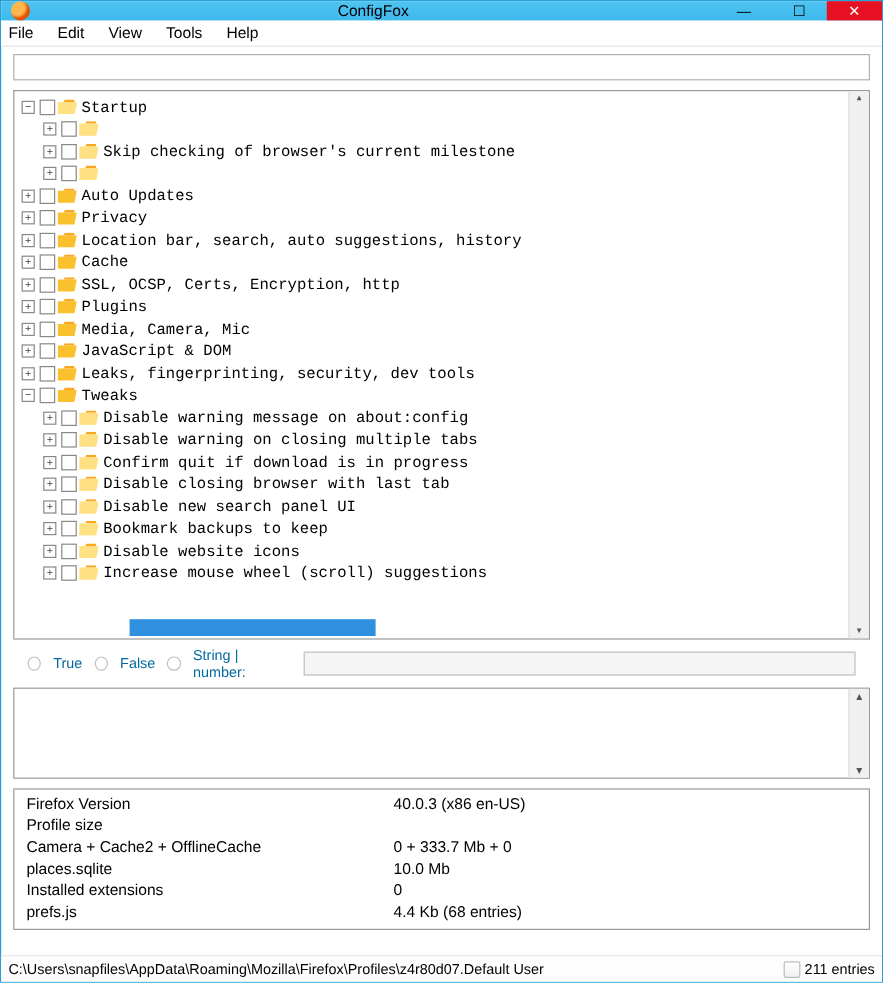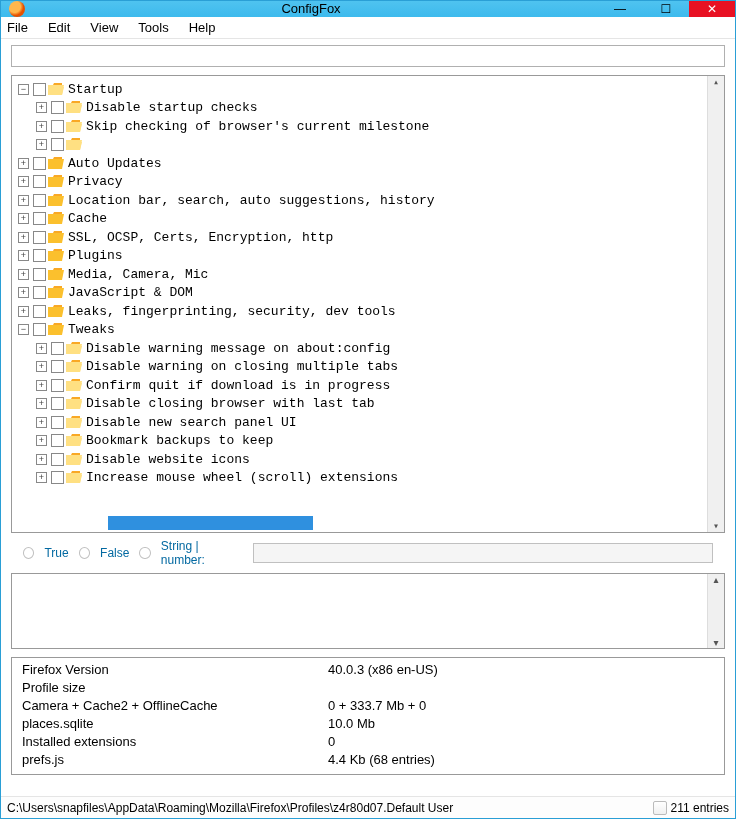--- a/index.html
+++ b/index.html
@@ -248,21 +248,20 @@
             <span class="indent"></span>
             <span class="toggle">+</span>
             <span class="chk"></span>
             <span class="fold open">
               <svg width="16" height="13" viewBox="0 0 16 13">
 <path d="M0 2 L5 2 L6 0 L14 0 L14 2 L0 2 Z" fill="#f9a825"></path>
 <path class="flap" d="M0 2 L16 2 L14 12 L0 12 Z" fill="#ffd54f"></path>
 <path d="M2 4 L16 4 L14 12 L0 12 Z" fill="#ffe082"></path>
 </svg>
             </span>
-            <span class="tree-label">Disable startup checks</span>
           </div>
           <div class="tree-row">
             <span class="indent"></span>
             <span class="toggle">+</span>
             <span class="chk"></span>
             <span class="fold open">
               <svg width="16" height="13" viewBox="0 0 16 13">
 <path d="M0 2 L5 2 L6 0 L14 0 L14 2 L0 2 Z" fill="#f9a825"></path>
 <path class="flap" d="M0 2 L16 2 L14 12 L0 12 Z" fill="#ffd54f"></path>
 <path d="M2 4 L16 4 L14 12 L0 12 Z" fill="#ffe082"></path>
@@ -497,21 +496,21 @@
             <span class="indent"></span>
             <span class="toggle">+</span>
             <span class="chk"></span>
             <span class="fold open">
               <svg width="16" height="13" viewBox="0 0 16 13">
 <path d="M0 2 L5 2 L6 0 L14 0 L14 2 L0 2 Z" fill="#f9a825"></path>
 <path class="flap" d="M0 2 L16 2 L14 12 L0 12 Z" fill="#ffd54f"></path>
 <path d="M2 4 L16 4 L14 12 L0 12 Z" fill="#ffe082"></path>
 </svg>
             </span>
-            <span class="tree-label">Increase mouse wheel (scroll) extensions</span>
+            <span class="tree-label">Increase mouse wheel (scroll) suggestions</span>
           </div>
         </div>
       <div class="sel-highlight"></div>
       <div class="tree-scroll"></div>
     </div>
 
     <div class="radio-row">
       <div class="radio"></div>
       <span>True</span>
       <div class="radio"></div>

